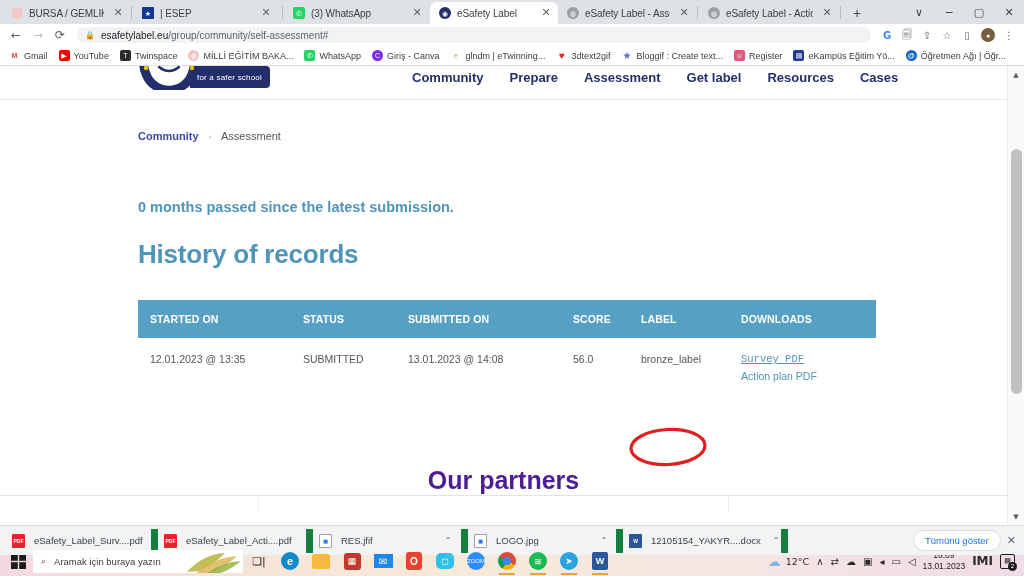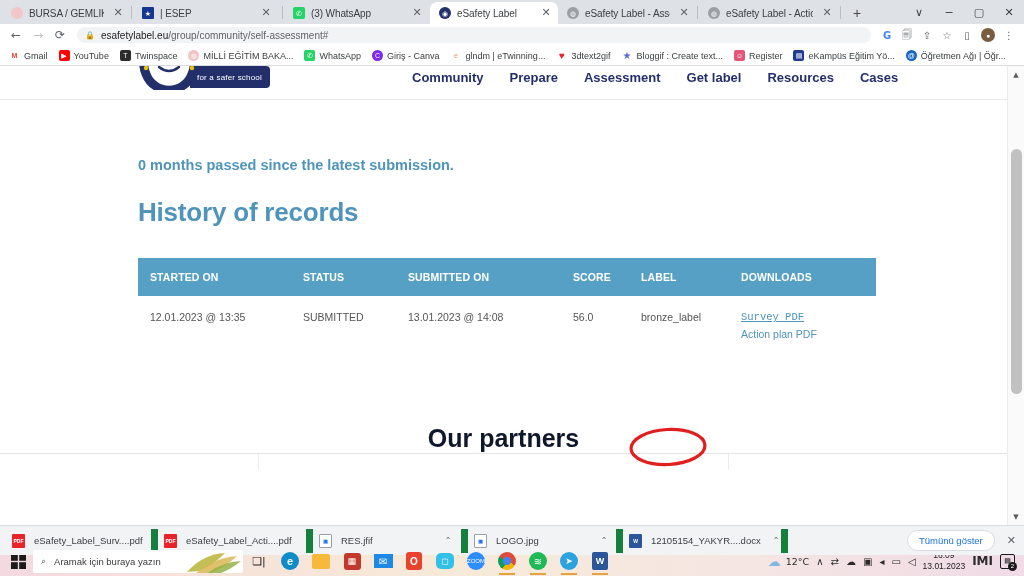--- a/index.html
+++ b/index.html
@@ -135,21 +135,21 @@
   }
   table.records thead th:first-child { padding-left:12px; }
   table.records tbody td {
     font-size:10.5px; color:#555; padding:15px 0 15px 0; vertical-align:top;
   }
   table.records tbody td:first-child { padding-left:12px; }
   td.dl a { display:block; font-size:10.5px; color:#4f94ba; text-decoration:none; margin-bottom:5px; }
   td.dl a.underlined { text-decoration: underline; font-family: Liberation Mono, monospace; }
 
   .partners { text-align:center; margin-top:64px; }
-  .partners h2 { color:#0f172a; font-size:25px; font-weight:bold; }
+  .partners h2 { color:#4c1d95; font-size:25px; font-weight:bold; }
   .partners-rule { margin-top:12px; border-top:1px solid #e3e3e3; height:16px; position:relative;}
   .partners-rule i { position:absolute; top:0; width:1px; height:16px; background:#ececec; }
 
   
   .annot-ellipse {
     position:absolute; left:628px; top:361px; width:80px; height:40px;
     pointer-events:none;
   }
 
   
@@ -171,21 +171,21 @@
   .dl-item {
     display:flex; align-items:center; height:24px; padding:0 6px;
     font-size:9.5px; color:#3c4043; border-right:7px solid #15803d;
     min-width:0;
   }
   .dl-ico { width:13px; height:14px; margin-right:9px; flex:none;
     display:flex;align-items:center;justify-content:center;
     font-size:5px;color:#fff;font-weight:bold;border-radius:1px; }
   .dl-name { white-space:nowrap; margin-right:26px; }
   .dl-caret { color:#5f6368; font-size:8px; font-family:"DejaVu Sans",sans-serif; margin-right:4px;}
-  .shelf-right { margin-left:auto; display:flex; align-items:center; gap:12px; padding-right:2px;}
+  .shelf-right { margin-left:auto; display:flex; align-items:center; gap:6px; padding-right:2px;}
   .show-all {
     font-size:9.5px; color:#1a73e8; border:1px solid #dadce0; border-radius:12px;
     padding:4px 11px; background:#fff;
   }
   .shelf-close { color:#5f6368; font-size:11px; font-family:"DejaVu Sans",sans-serif; }
 
   
   .taskbar {
     height:30px; width:1024px;
     background: linear-gradient(90deg,#f3d9e0 0%, #f6e2d9 18%, #f7ead8 45%, #f5e6e3 72%, #f0dbe6 100%);
@@ -347,20 +347,25 @@
           <a>Community</a>
           <a>Prepare</a>
           <a>Assessment</a>
           <a>Get label</a>
           <a>Resources</a>
           <a>Cases</a>
         </div>
       </div>
 
       <div class="content">
+        <div class="breadcrumb">
+          <a>Community</a>
+          <span class="sep">›</span>
+          <span class="cur">Assessment</span>
+        </div>
 
         <div class="submission-note">0 months passed since the latest submission.</div>
         <div class="section-title">History of records</div>
 
         <table class="records">
           <thead>
             <tr>
               <th style="width:165px">STARTED ON</th>
               <th style="width:105px">STATUS</th>
               <th style="width:165px">SUBMITTED ON</th>

